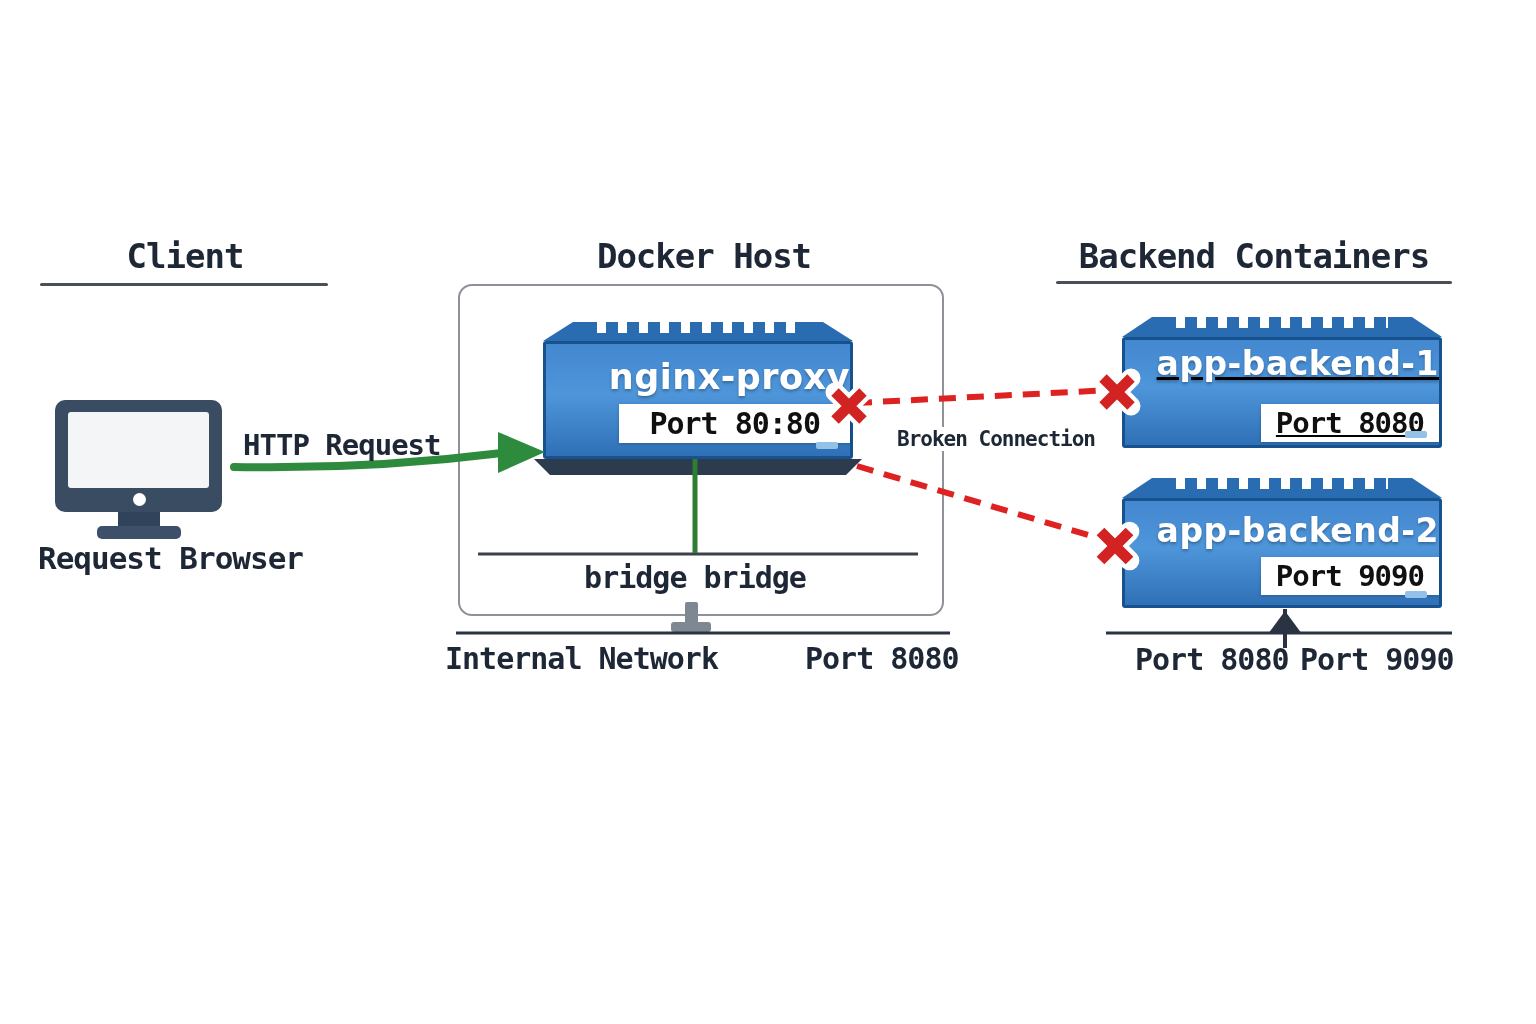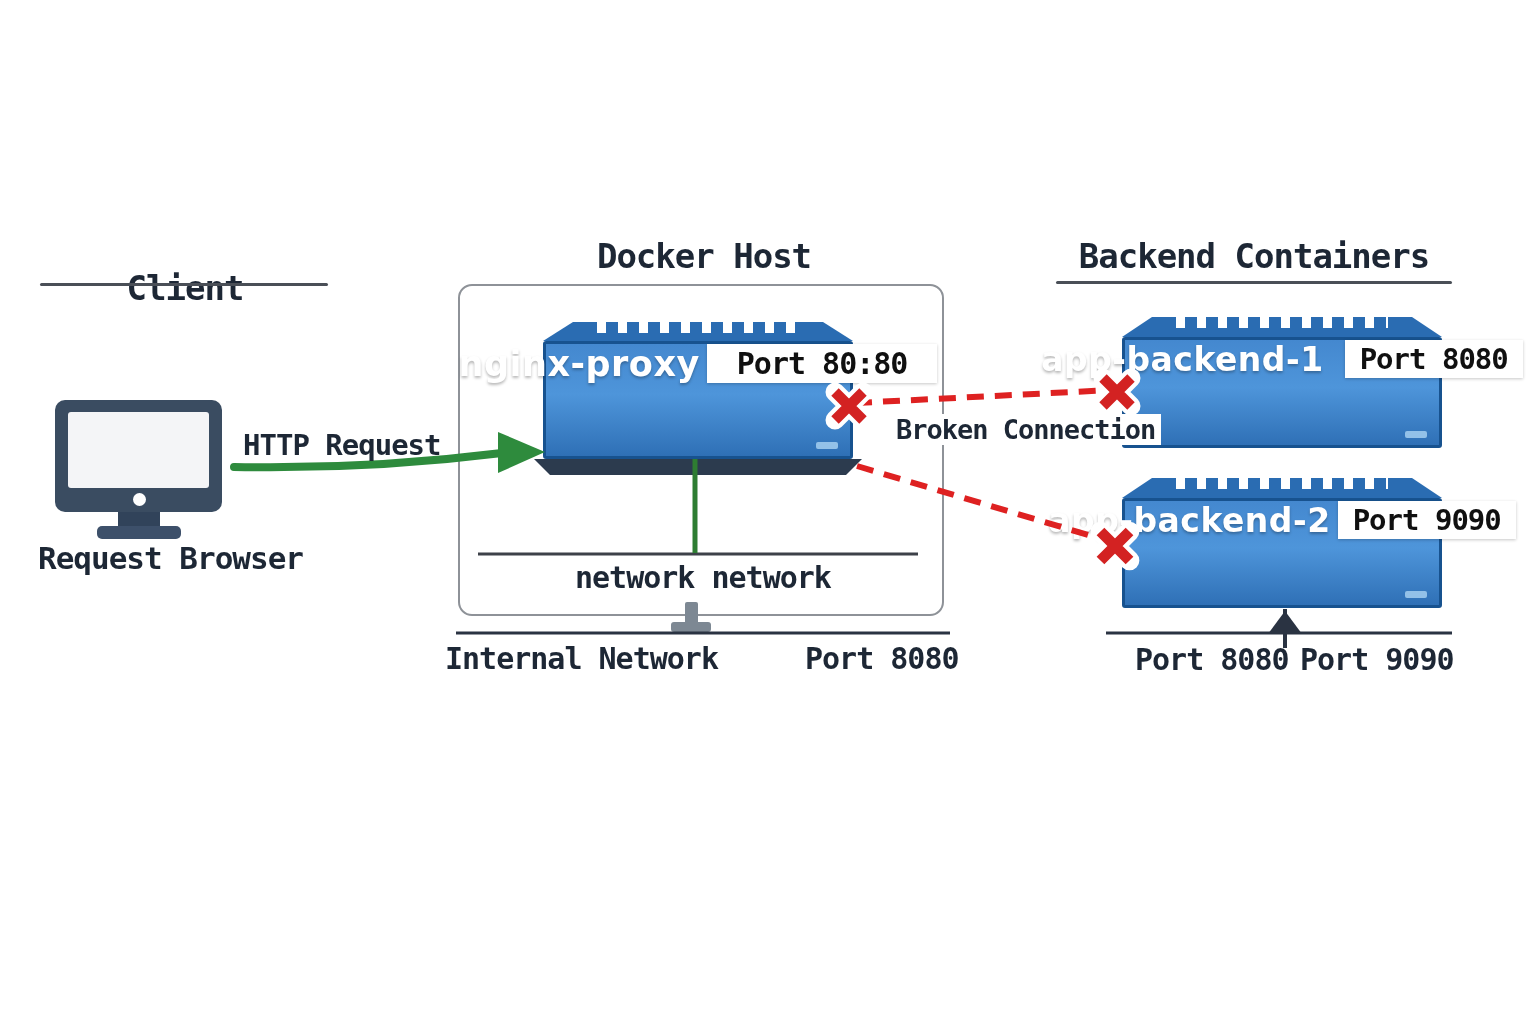--- a/index.html
+++ b/index.html
@@ -35,21 +35,21 @@
               background:#3d506a; border-radius:5px; z-index:3; }
 
   
   .lego  { position:absolute; z-index:2; }
   .roof  { position:relative; height:19px; background:#2a6cb2;
            clip-path:polygon(0 100%, 30px 0, calc(100% - 30px) 0, 100% 100%); }
   .teeth { position:absolute; top:0; left:42px; right:54px; height:11px;
            background:repeating-linear-gradient(90deg, rgba(0,0,0,0) 0 12px, #ffffff 12px 21px); }
   .cbody { position:relative; background:linear-gradient(180deg,#4488cf 0%,#4e95da 45%,#2f70b6 100%);
            border:3px solid #17528f; border-radius:3px;
-           display:flex; flex-direction:row; align-items:flex-start; justify-content:center; gap:7px; }
+           display:flex; flex-direction:column; align-items:flex-end; justify-content:center; gap:7px; }
   .cname { font:700 35px "DejaVu Sans", sans-serif; color:#ffffff;
            text-shadow:0 2px 3px rgba(0,0,0,.28); letter-spacing:0.5px; white-space:nowrap; }
   .cname.sm { font-size:33px; }
   .portbox { background:#ffffff; color:#101010; font:700 30px "DejaVu Sans Mono", monospace;
              letter-spacing:-1px; padding:2px 30px; box-shadow:0 1px 3px rgba(0,0,0,.22); white-space:nowrap; }
   .portbox.sm { font-size:29px; padding:2px 15px; }
   .led  { position:absolute; right:12px; bottom:7px; width:22px; height:7px;
           background:#93c1e8; border-radius:2px; }
   .basebar { position:absolute; left:-9px; right:-9px; top:137px; height:16px; background:#2c3b4e;
              clip-path:polygon(0 0, 100% 0, calc(100% - 16px) 100%, 16px 100%); }
@@ -80,21 +80,21 @@
     <rect x="685" y="602" width="13" height="28" rx="2" fill="#7d8893"></rect>
     <rect x="671" y="622" width="40" height="10" rx="3" fill="#7d8893"></rect>
 
     <line x1="456" y1="633" x2="950" y2="633" stroke="#2a3342" stroke-width="3"></line>
 
     <line x1="1106" y1="633" x2="1452" y2="633" stroke="#2a3342" stroke-width="3"></line>
     <line x1="1285" y1="609" x2="1285" y2="648" stroke="#2a3342" stroke-width="4"></line>
     <polygon points="1285,611 1268,634 1302,634" fill="#2a3342"></polygon>
   </svg>
 
-  <div class="hdr" style="left:40px; top:236px; width:290px;margin-top:32px;">Client</div>
+  <div class="hdr" style="left:40px; top:236px; width:290px;">Client</div>
   <div class="hdr-line" style="left:40px; top:283px; width:288px;"></div>
 
   <div class="hdr" style="left:554px; top:236px; width:300px;">Docker Host</div>
 
   <div class="hdr" style="left:1056px; top:236px; width:396px;">Backend Containers</div>
   <div class="hdr-line" style="left:1056px; top:281px; width:396px;"></div>
 
   <div class="hostbox"></div>
 
   <div class="monitor">
@@ -113,47 +113,47 @@
       <div class="teeth"></div>
     </div>
     <div class="cbody" style="height:112px;">
       <div class="cname">nginx-proxy</div>
       <div class="portbox">Port 80:80</div>
       <div class="led"></div>
     </div>
     <div class="basebar"></div>
   </div>
 
-  <div class="lbl" style="left:575px; top:560px; width:240px; font-size:30px;">network network</div>
+  <div class="lbl" style="left:575px; top:560px; width:240px; font-size:30px;">bridge bridge</div>
   <div class="lbl" style="left:445px; top:641px; width:220px; font-size:30px;">Internal Network</div>
   <div class="lbl" style="left:805px; top:641px; width:145px; font-size:30px;">Port 8080</div>
 
   <div class="lego" style="left:1122px; top:317px; width:320px;">
     <div class="roof" style="height:20px;">
       <div class="teeth"></div>
     </div>
-    <div class="cbody" style="height:105px; gap:21px;">
+    <div class="cbody" style="height:105px; gap:21px;text-decoration:underline;">
       <div class="cname sm">app-backend-1</div>
       <div class="portbox sm">Port 8080</div>
       <div class="led"></div>
     </div>
   </div>
 
   <div class="lego" style="left:1122px; top:478px; width:320px;">
     <div class="roof" style="height:20px;">
       <div class="teeth"></div>
     </div>
     <div class="cbody" style="height:104px; ">
       <div class="cname sm">app-backend-2</div>
       <div class="portbox sm">Port 9090</div>
       <div class="led"></div>
     </div>
   </div>
 
-  <div class="lbl" style="left:890px; top:414px; width:212px; font-size:27px;">
+  <div class="lbl" style="left:890px; top:427px; width:212px; font-size:21px;">
     <span class="halo">Broken Connection</span>
   </div>
 
   <svg class="xmark" style="left:822px; top:379px;" width="54" height="54" viewBox="0 0 54 54">
     <path d="M13 13 L41 41 M41 13 L13 41" stroke="#ffffff" stroke-width="19" stroke-linecap="round" fill="none"></path>
     <path d="M13 13 L41 41 M41 13 L13 41" stroke="#d32222" stroke-width="10.5" stroke-linecap="butt" fill="none"></path>
   </svg>
   <svg class="xmark" style="left:1090px; top:365px;" width="54" height="54" viewBox="0 0 54 54">
     <path d="M13 13 L41 41 M41 13 L13 41" stroke="#ffffff" stroke-width="19" stroke-linecap="round" fill="none"></path>
     <path d="M13 13 L41 41 M41 13 L13 41" stroke="#d32222" stroke-width="10.5" stroke-linecap="butt" fill="none"></path>

